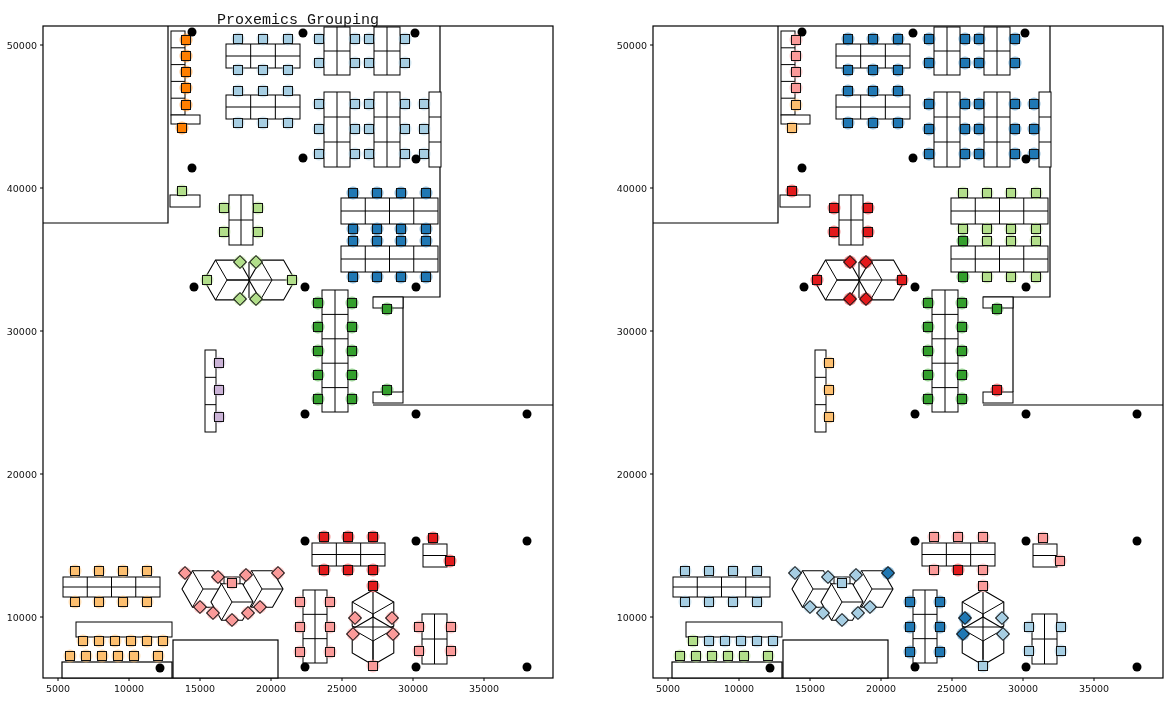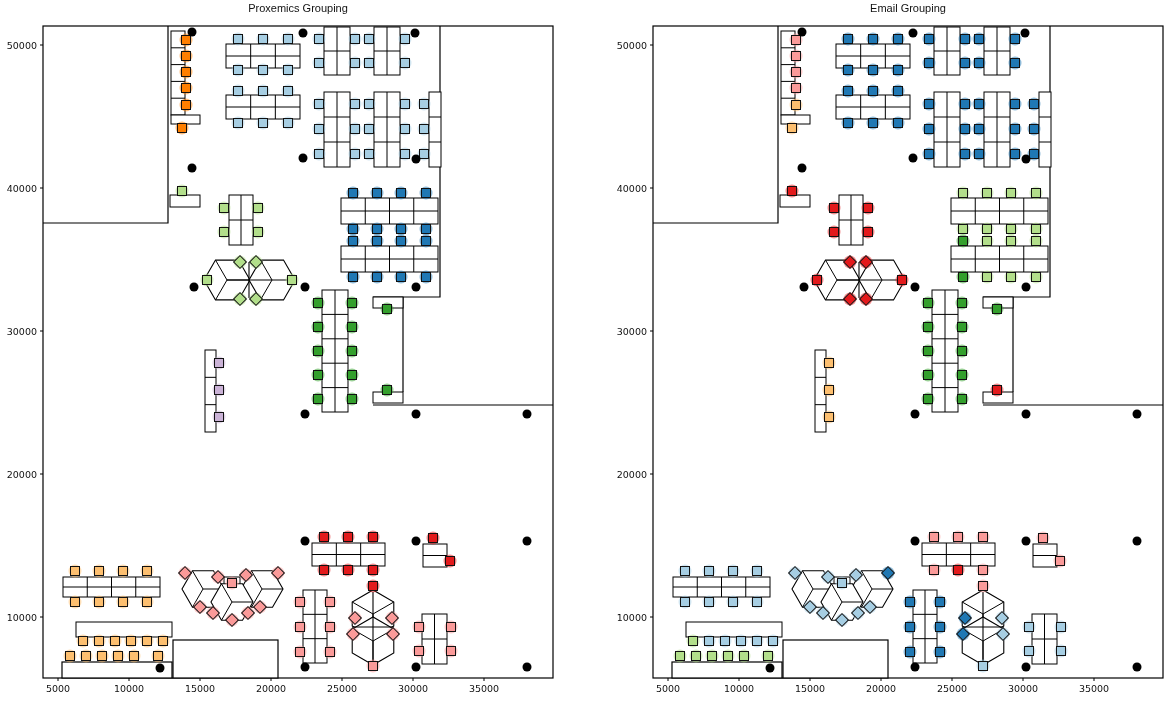--- a/index.html
+++ b/index.html
@@ -1,20 +1,20 @@
 <!DOCTYPE html>
 <html><head>
 <meta charset="utf-8">
 <style>
   html,body{margin:0;padding:0;background:#ffffff;}
   .fig{position:relative;width:1172px;height:703px;background:#ffffff;
        font-family:"DejaVu Sans", sans-serif;overflow:hidden;}
   svg{position:absolute;left:0;top:0;}
-  .ptitle{position:absolute;top:2px;width:510px;text-align:center;
-          font-size:11px;color:#111;font-family:Liberation Sans, sans-serif;}
+  .ptitle{position:absolute;top:12px;width:510px;text-align:center;
+          font-size:15px;color:#111;font-family:Liberation Mono, monospace;}
   .t-left{left:43px;}
   .t-right{left:653px;}
 </style>
 </head>
 <body>
 
 <div class="fig">
   <svg id="plot" width="1172" height="703" viewBox="0 0 1172 703">
       <g transform="translate(0,0)">
         <rect x="43" y="26" width="510" height="652" fill="none" stroke="#000000" stroke-width="1.2"></rect>
@@ -879,14 +879,13 @@
         <text x="37" y="477.5" text-anchor="end" font-size="9.5" fill="#111">20000</text>
         <line x1="40" y1="331" x2="43" y2="331" stroke="#000" stroke-width="1"></line>
         <text x="37" y="334.5" text-anchor="end" font-size="9.5" fill="#111">30000</text>
         <line x1="40" y1="188" x2="43" y2="188" stroke="#000" stroke-width="1"></line>
         <text x="37" y="191.5" text-anchor="end" font-size="9.5" fill="#111">40000</text>
         <line x1="40" y1="45" x2="43" y2="45" stroke="#000" stroke-width="1"></line>
         <text x="37" y="48.5" text-anchor="end" font-size="9.5" fill="#111">50000</text>
       </g>
     </svg>
   <div class="ptitle t-left">Proxemics Grouping</div>
-  <div class="ptitle t-right">Email Grouping</div>
 </div>
 
 </body></html>

